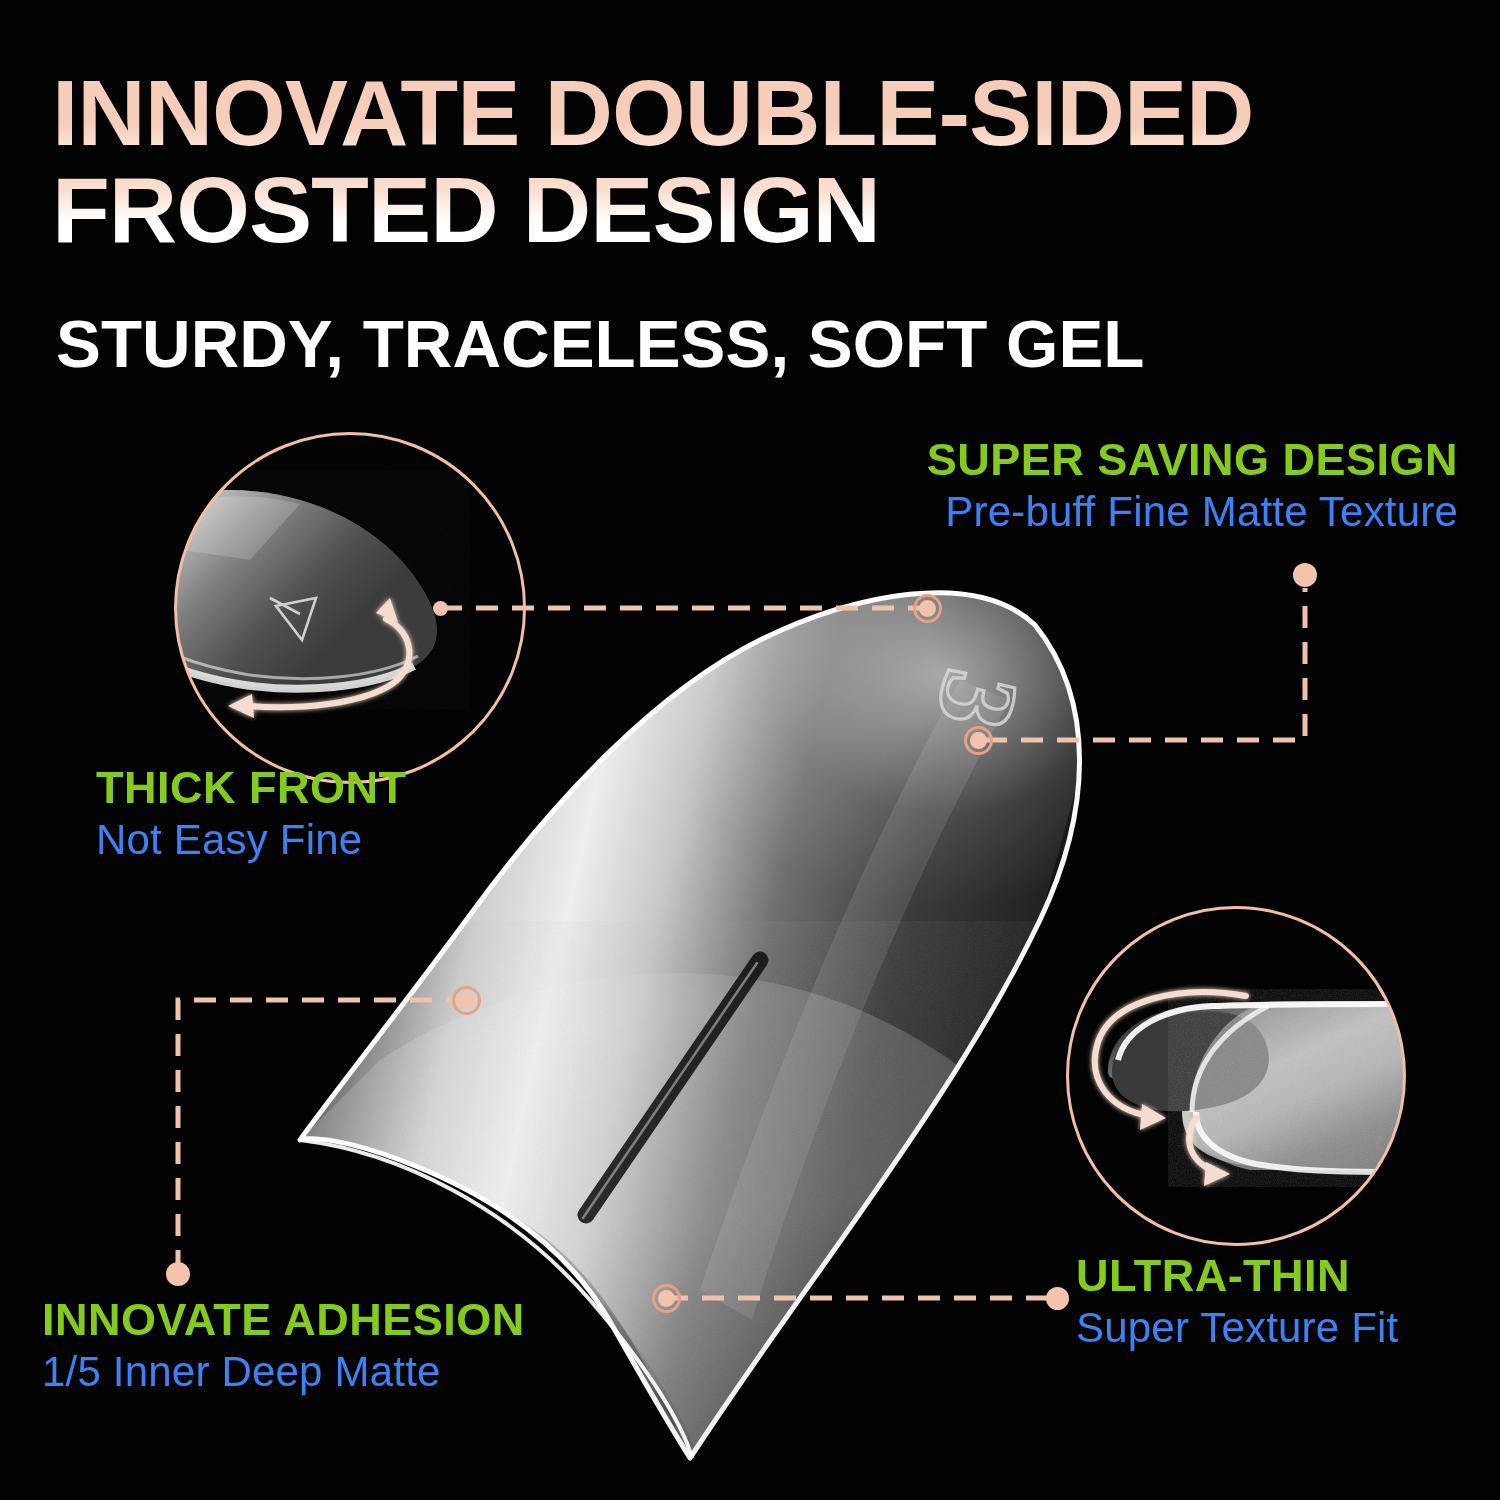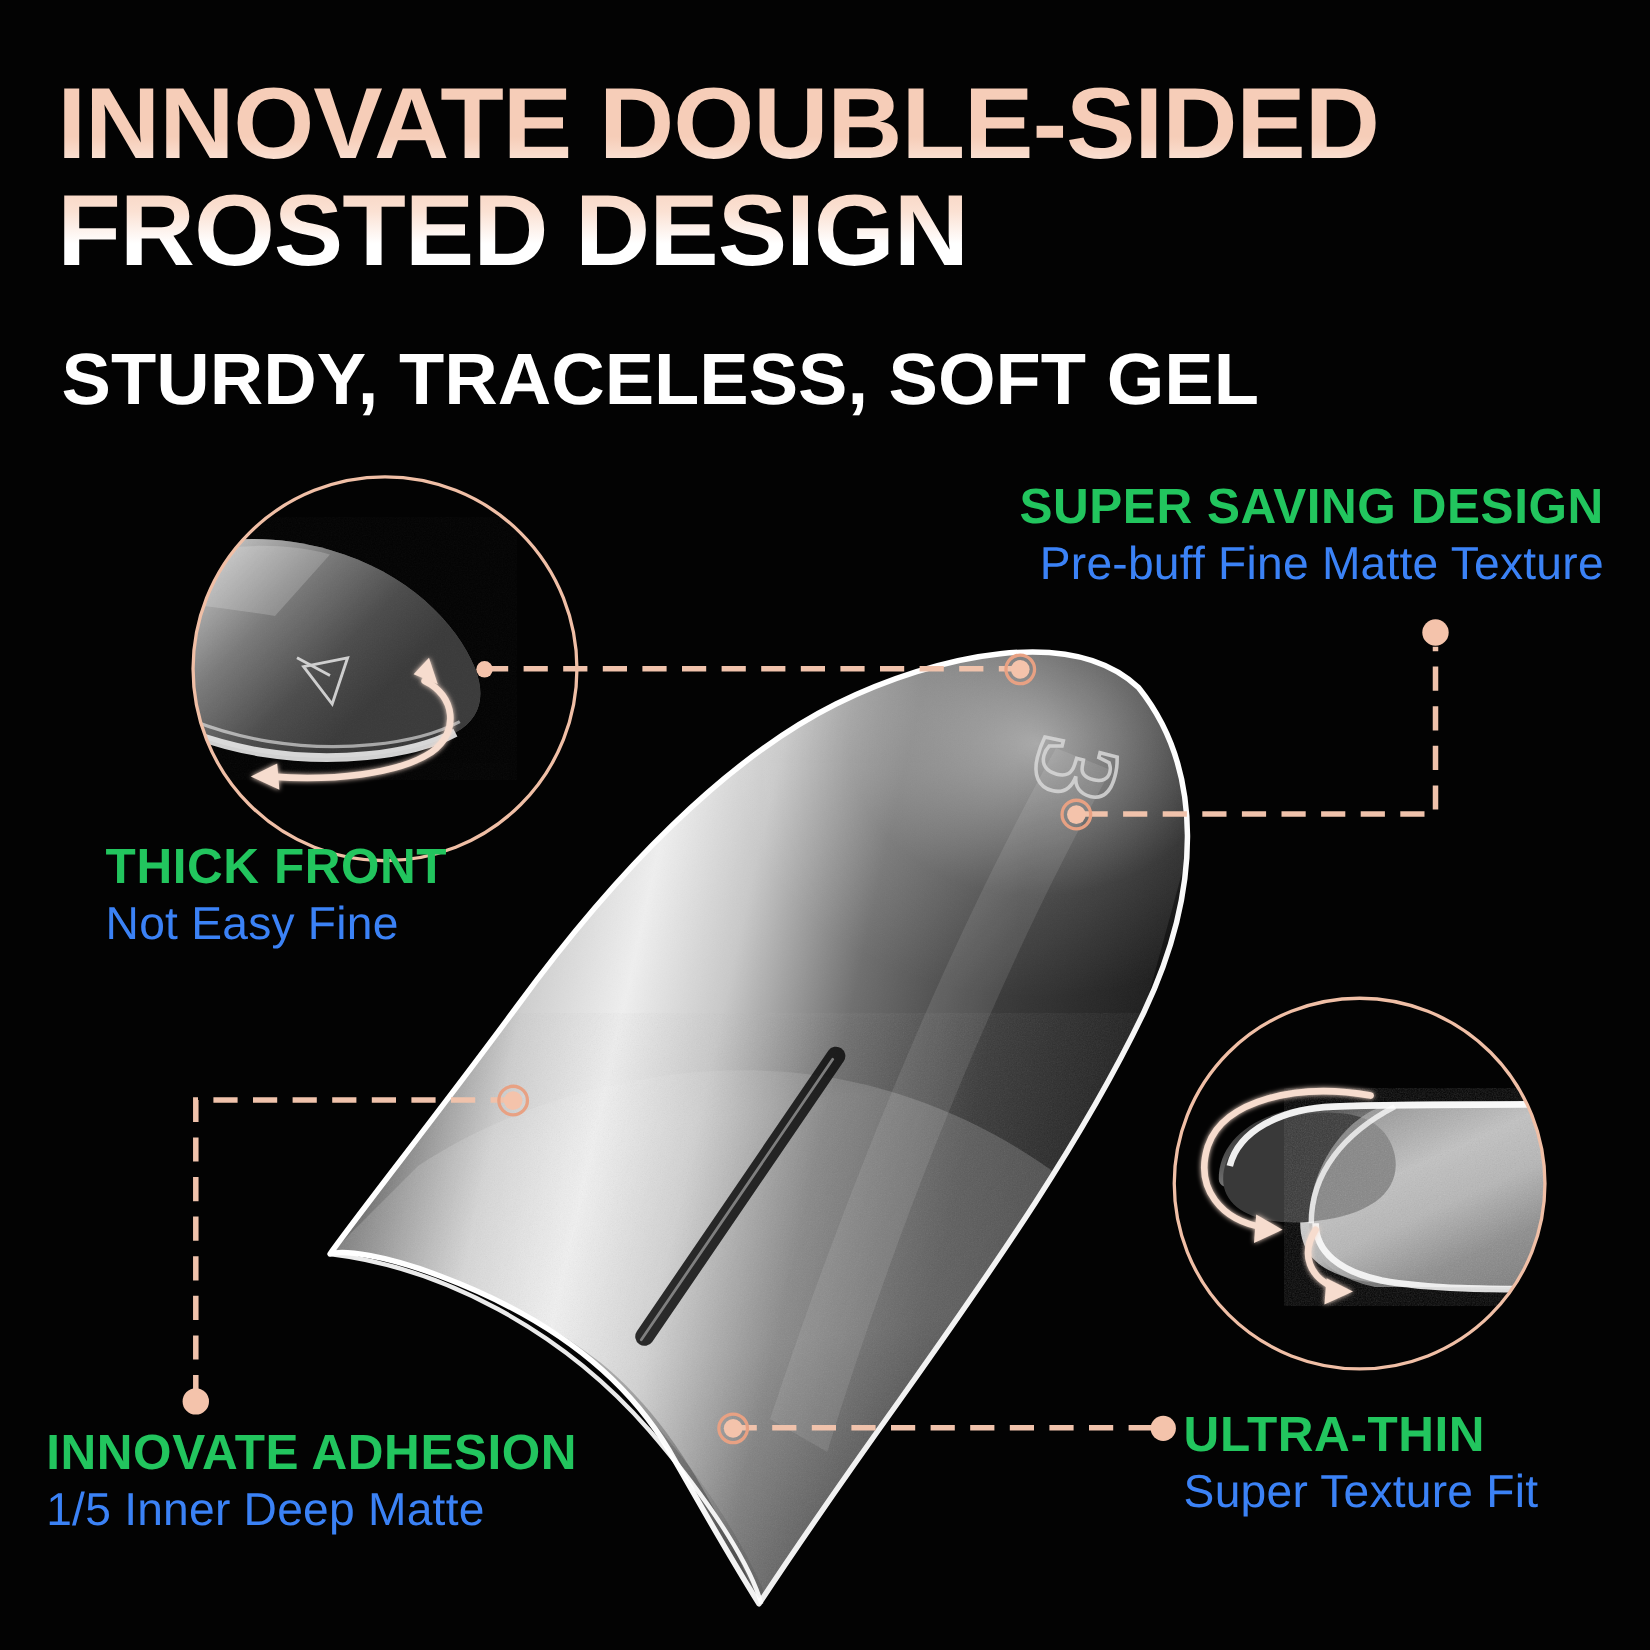--- a/index.html
+++ b/index.html
@@ -28,29 +28,29 @@
   .hl-2{background-image:linear-gradient(180deg,#f7d2bf 0%,#fbe1d3 30%,#ffffff 62%,#ffffff 100%);margin-top:6px;}
 
   .subhead{
     position:absolute;left:56px;top:306px;
     font-weight:bold;font-size:66px;letter-spacing:0px;color:#ffffff;
     white-space:nowrap;transform:scaleX(1.02);transform-origin:left center;
   }
 
   
   .cap{position:absolute;white-space:nowrap;}
-  .cap .t1{font-weight:bold;font-size:45px;color:#22c55e;letter-spacing:0.5px;line-height:1.06;}
+  .cap .t1{font-weight:bold;font-size:45px;color:#84cc16;letter-spacing:0.5px;line-height:1.06;}
   .cap .t2{font-weight:normal;font-size:42px;color:#3b82f6;letter-spacing:0.2px;line-height:1.12;margin-top:4px;}
   .cap.right{text-align:right;}
   .cap.left{text-align:left;}
 
   #cap-thick{left:96px;top:764px;}
   #cap-super{left:540px;top:436px;width:918px;text-align:right;}
   #cap-enhance{left:42px;top:1296px;}
-  #cap-ultra{left:1076px;top:1252px;margin-top:28px;}
+  #cap-ultra{left:1076px;top:1252px;}
 
   
   .mag{position:absolute;border-radius:50%;border:3px solid #f0bfa6;box-sizing:border-box;}
   #mag-tl{left:174px;top:432px;width:352px;height:352px;}
   #mag-br{left:1066px;top:906px;width:340px;height:340px;}
 
   
   .svg-layer{position:absolute;inset:0;width:1500px;height:1500px;pointer-events:none;}
 
   

